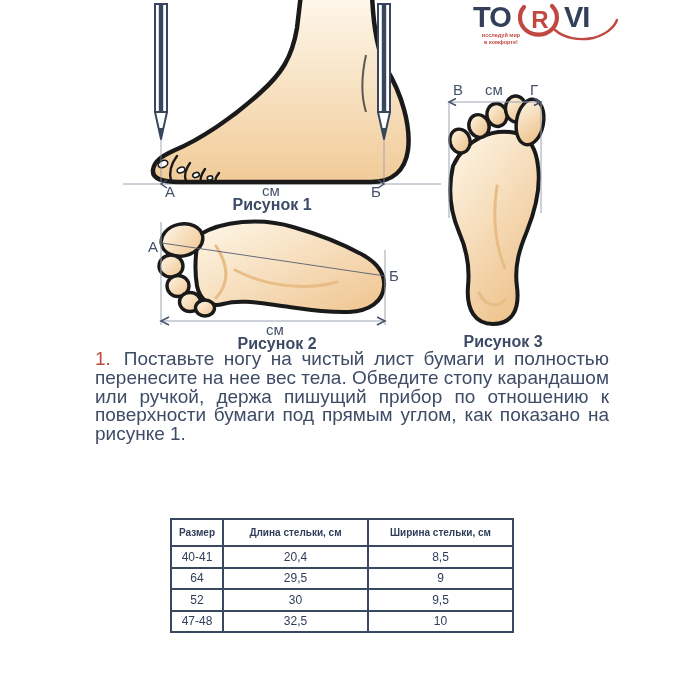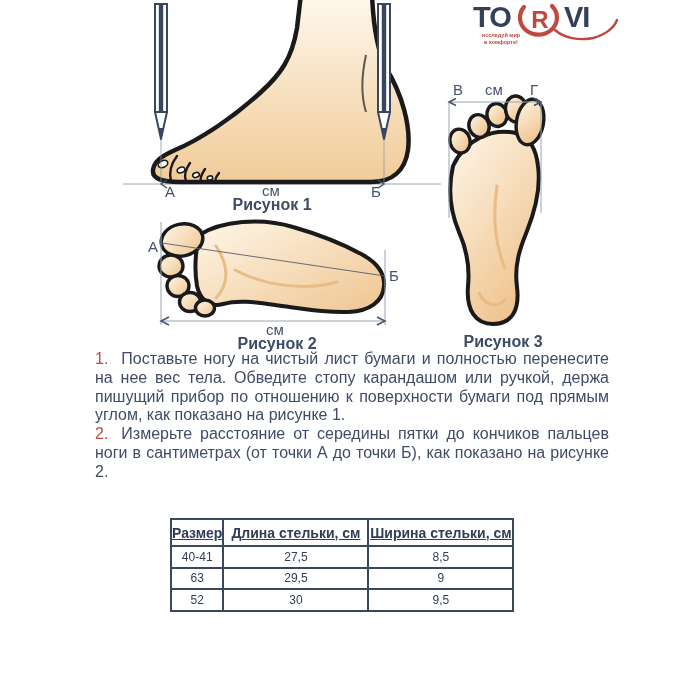--- a/index.html
+++ b/index.html
@@ -9,32 +9,32 @@
   }
   .fig { position:absolute; }
   svg text { font-family:"Liberation Sans", sans-serif; }
   .fig-label { font-size:15px; fill:#45526b; }
   .fig-caption { font-size:16px; fill:#3e4b66; font-weight:600; }
   .logo-main { font-size:29px; font-weight:800; fill:#32405a; letter-spacing:-1px; }
   .logo-r { font-size:24px; font-weight:800; fill:#bf4841; }
   .logo-tag { font-size:5.5px; fill:#bf4841; font-weight:600; }
   .instructions { position:absolute; left:95px; top:350px; width:514px; }
   .instructions p {
-    margin:0; font-size:16px; line-height:18.8px; color:#3f4c66;
+    margin:0; font-size:19px; line-height:18.8px; color:#3f4c66;
     text-align:justify;
   }
   .inum { color:#bf4841; margin-right:13px; }
   .size-table {
     position:absolute; left:170px; top:518px; border-collapse:collapse;
     color:#2f3d58;
   }
   .size-table th, .size-table td {
     border:2px solid #3a4760; text-align:center; vertical-align:middle; padding:0;
   }
-  .size-table th { height:25px; font-size:14px; font-weight:600;text-decoration:underline; }
+  .size-table th { height:25px; font-size:10px; font-weight:600; }
   .size-table td { height:19.5px; font-size:12px; }
 </style>
 </head>
 <body>
 
 <div class="canvas">
 
   <svg class="fig" style="left:113px; top:0;" width="340" height="215" viewBox="0 0 340 215">
     <defs>
       <linearGradient id="skinA" x1="0" y1="0" x2="0" y2="1">
@@ -183,48 +183,52 @@
     <path d="M 61 7 A 18.5 17 0 1 0 89 6" fill="none" stroke="#bf4841" stroke-width="4.2" stroke-linecap="round"></path>
     <path d="M 92 30 C 101 38, 116 41, 130 38 C 142 35, 151 28, 154 20" fill="none" stroke="#bf4841" stroke-width="2.4" stroke-linecap="round"></path>
     <text class="logo-r" x="77" y="28" text-anchor="middle">R</text>
     <text class="logo-main" x="101" y="27">VI</text>
     <text class="logo-tag" x="38" y="37" text-anchor="middle">исследуй мир</text>
     <text class="logo-tag" x="38" y="44" text-anchor="middle">в комфорте!</text>
   </svg>
 
   <div class="instructions">
     <p><span class="inum">1.</span><span>Поставьте ногу на чистый лист бумаги и полностью перенесите на нее вес тела. Обведите стопу карандашом или ручкой, держа пишущий прибор по отношению к поверхности бумаги под прямым углом, как показано на рисунке 1.</span></p>
-    <p><span class="inum">2.</span><span>Измерьте расстояние от середины пятки до кончиков пальцев ноги в сантиметрах (от точки А до точки Б), как показано на рисунке 2.</span></p>
   </div>
 
   <table class="size-table">
     <colgroup>
         <col style="width:52px">
         <col style="width:145px">
         <col style="width:145px">
       </colgroup>
     <thead>
       <tr>
         <th>Размер</th>
         <th>Длина стельки, см</th>
         <th>Ширина стельки, см</th>
       </tr>
     </thead>
     <tbody>
       <tr>
         <td>40-41</td>
-        <td>27,5</td>
+        <td>20,4</td>
         <td>8,5</td>
       </tr>
       <tr>
-        <td>63</td>
+        <td>64</td>
         <td>29,5</td>
         <td>9</td>
       </tr>
       <tr>
         <td>52</td>
         <td>30</td>
         <td>9,5</td>
       </tr>
+      <tr>
+        <td>47-48</td>
+        <td>32,5</td>
+        <td>10</td>
+      </tr>
     </tbody>
   </table>
 
 </div>
 
 </body></html>

